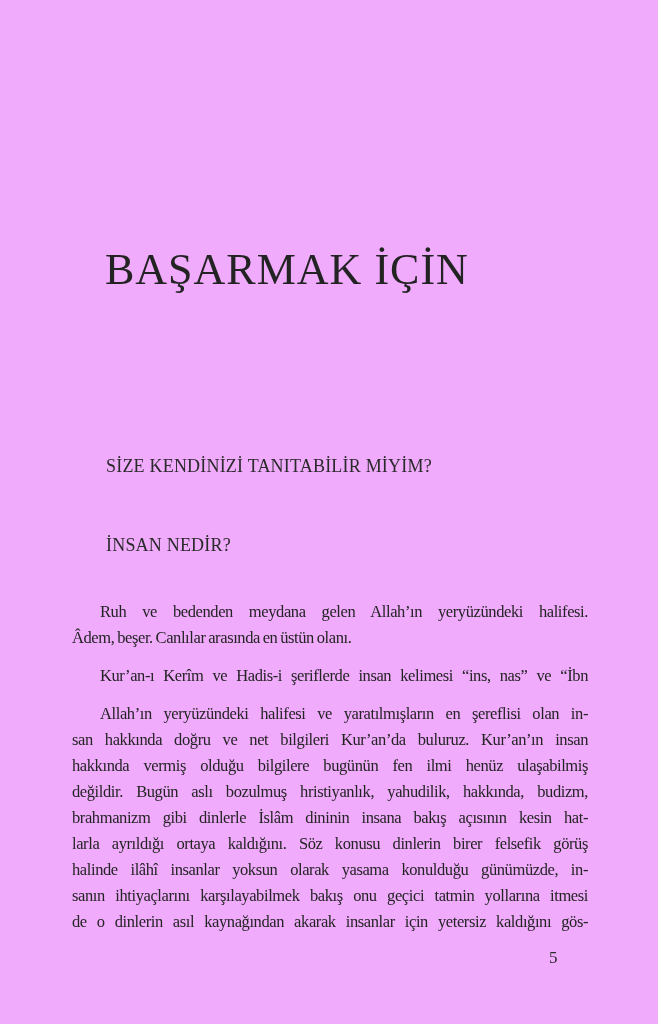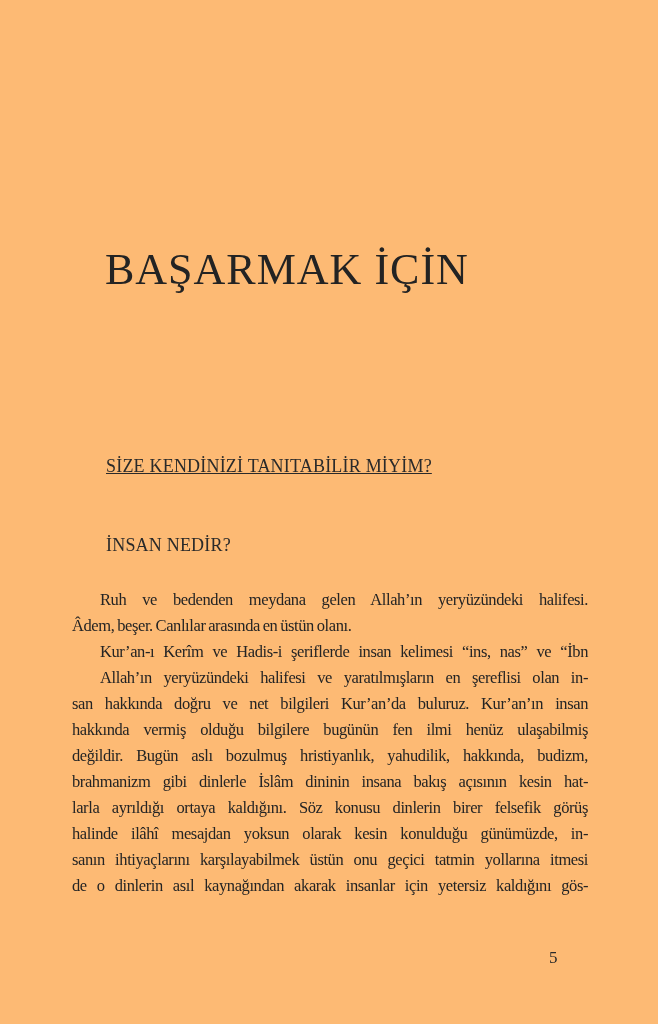--- a/index.html
+++ b/index.html
@@ -33,21 +33,21 @@
     position: absolute;
     left: 106px;
     margin: 0;
     font-size: 18px;
     line-height: 22px;
     font-weight: 400;
     letter-spacing: 0.2px;
     color: #2a2a2a;
     white-space: nowrap;
   }
-  .section-heading.first  { top: 455px; text-decoration: underline; }
+  .section-heading.first  { top: 455px; }
   .section-heading.second { top: 534px; text-align: right; }
   .body-text {
     position: absolute;
     left: 72px;
     top: 587px;
     width: 516px;
     font-size: 16.5px;
     line-height: 26px;
     letter-spacing: -0.4px;
     word-spacing: -1px;
@@ -57,51 +57,52 @@
     white-space: nowrap;
     text-align: justify;
     text-align-last: justify;
   }
   .body-line.no-justify {
     text-align: left;
     text-align-last: left;
   }
   .body-line.indent {
     padding-left: 28px;
+    margin-top: 12px;
   }
   .page-number {
     position: absolute;
     left: 549px;
     top: 948px;
     font-size: 17px;
     line-height: 20px;
     color: #2a2a2a;
   }
 </style>
 </head>
 <body>
 
-<div class="page" style="background: #fdba74; color: rgb(36, 36, 36);">
+<div class="page" style="background: #f0abfc; color: rgb(36, 36, 36);">
 
   <h1 class="chapter-title">BAŞARMAK İÇİN</h1>
 
   <h2 class="section-heading first">SİZE KENDİNİZİ TANITABİLİR MİYİM?</h2>
 
   <h2 class="section-heading second">İNSAN NEDİR?</h2>
 
   <div class="body-text" id="body-text">
       <div class="body-line indent">Ruh ve bedenden meydana gelen Allah’ın yeryüzündeki halifesi.</div>
       <div class="body-line no-justify">Âdem, beşer. Canlılar arasında en üstün olanı.</div>
       <div class="body-line indent">Kur’an-ı Kerîm ve Hadis-i şeriflerde insan kelimesi “ins, nas” ve “İbn</div>
       <div class="body-line indent">Allah’ın yeryüzündeki halifesi ve yaratılmışların en şereflisi olan in-</div>
       <div class="body-line">san hakkında doğru ve net bilgileri Kur’an’da buluruz. Kur’an’ın insan</div>
       <div class="body-line">hakkında vermiş olduğu bilgilere bugünün fen ilmi henüz ulaşabilmiş</div>
       <div class="body-line">değildir. Bugün aslı bozulmuş hristiyanlık, yahudilik, hakkında, budizm,</div>
       <div class="body-line">brahmanizm gibi dinlerle İslâm dininin insana bakış açısının kesin hat-</div>
       <div class="body-line">larla ayrıldığı ortaya kaldığını. Söz konusu dinlerin birer felsefik görüş</div>
-      <div class="body-line">halinde ilâhî mesajdan yoksun olarak kesin konulduğu günümüzde, in-</div>
-      <div class="body-line">sanın ihtiyaçlarını karşılayabilmek üstün onu geçici tatmin yollarına itmesi</div>
+      <div class="body-line">halinde ilâhî insanlar yoksun olarak yasama konulduğu günümüzde, in-</div>
+      <div class="body-line">sanın ihtiyaçlarını karşılayabilmek bakış onu geçici tatmin yollarına itmesi</div>
       <div class="body-line">de o dinlerin asıl kaynağından akarak insanlar için yetersiz kaldığını gös-</div>
     </div>
 
   <div class="page-number">5</div>
 
 </div>
 
 </body></html>

